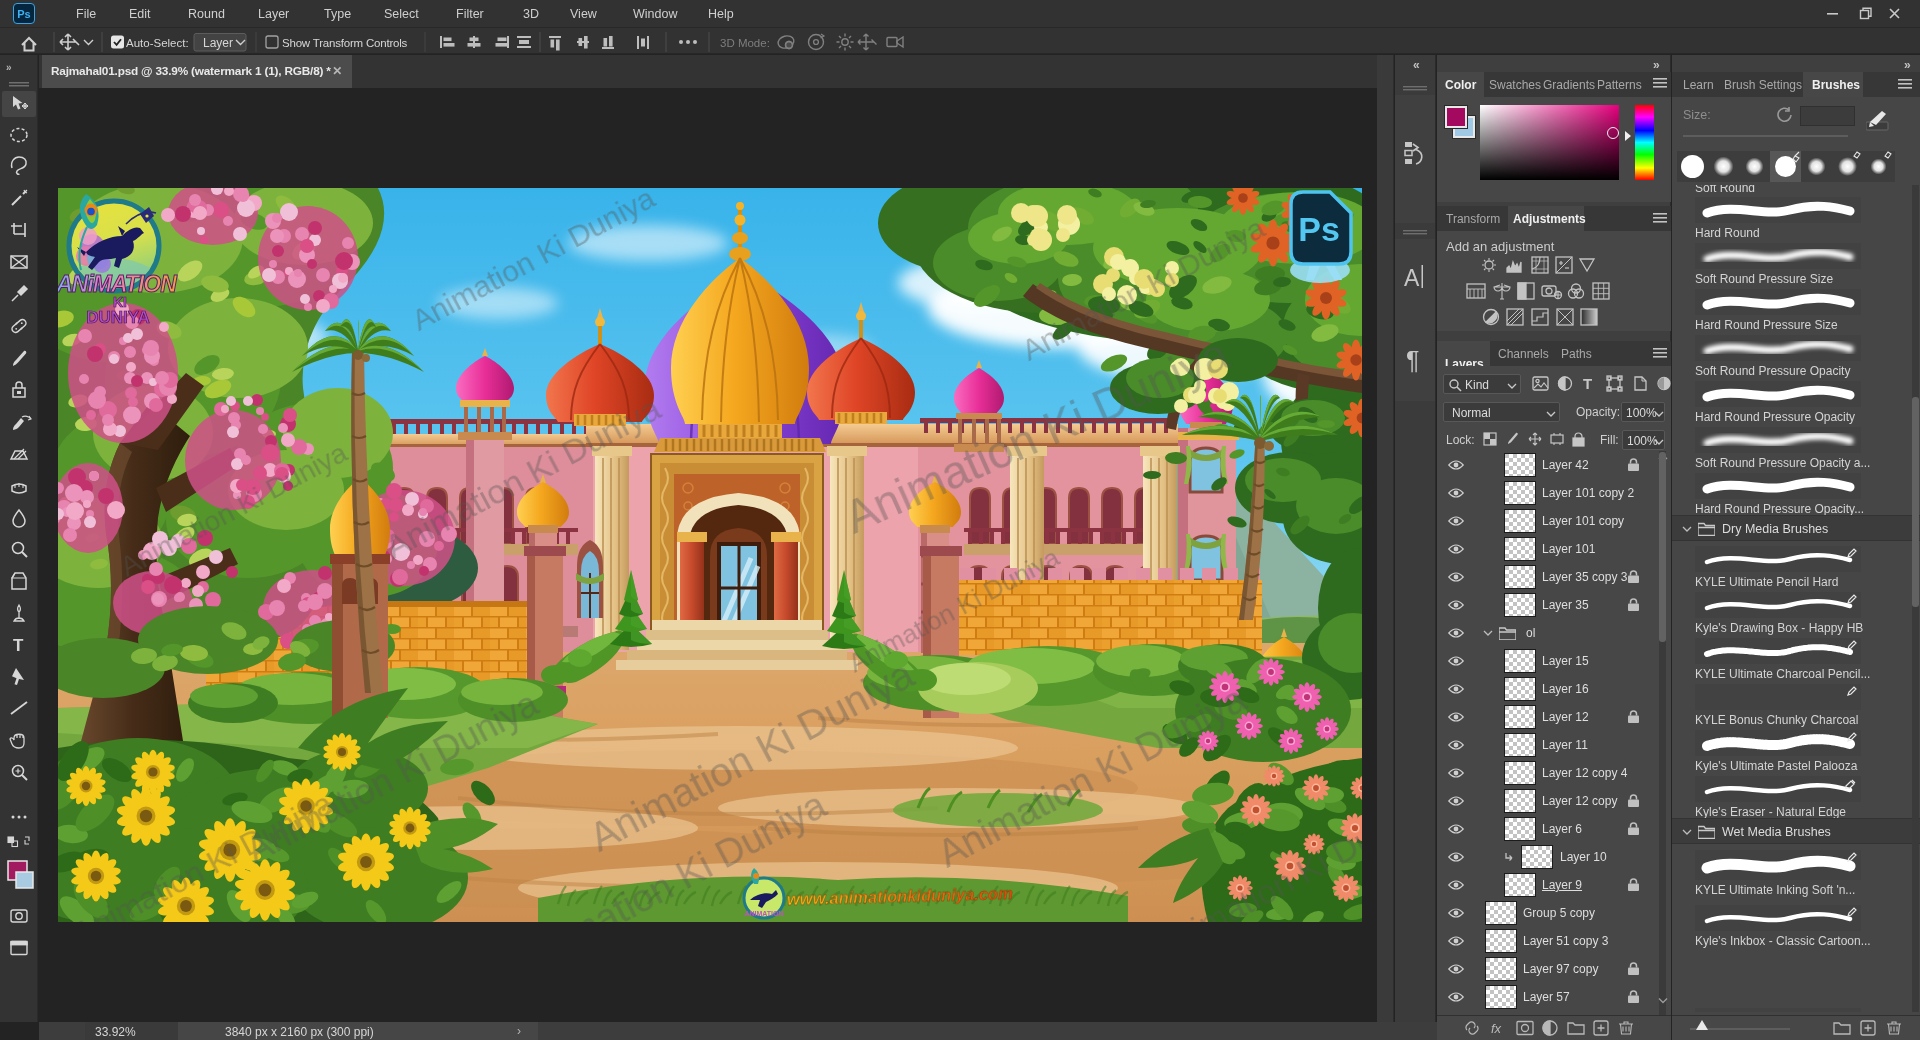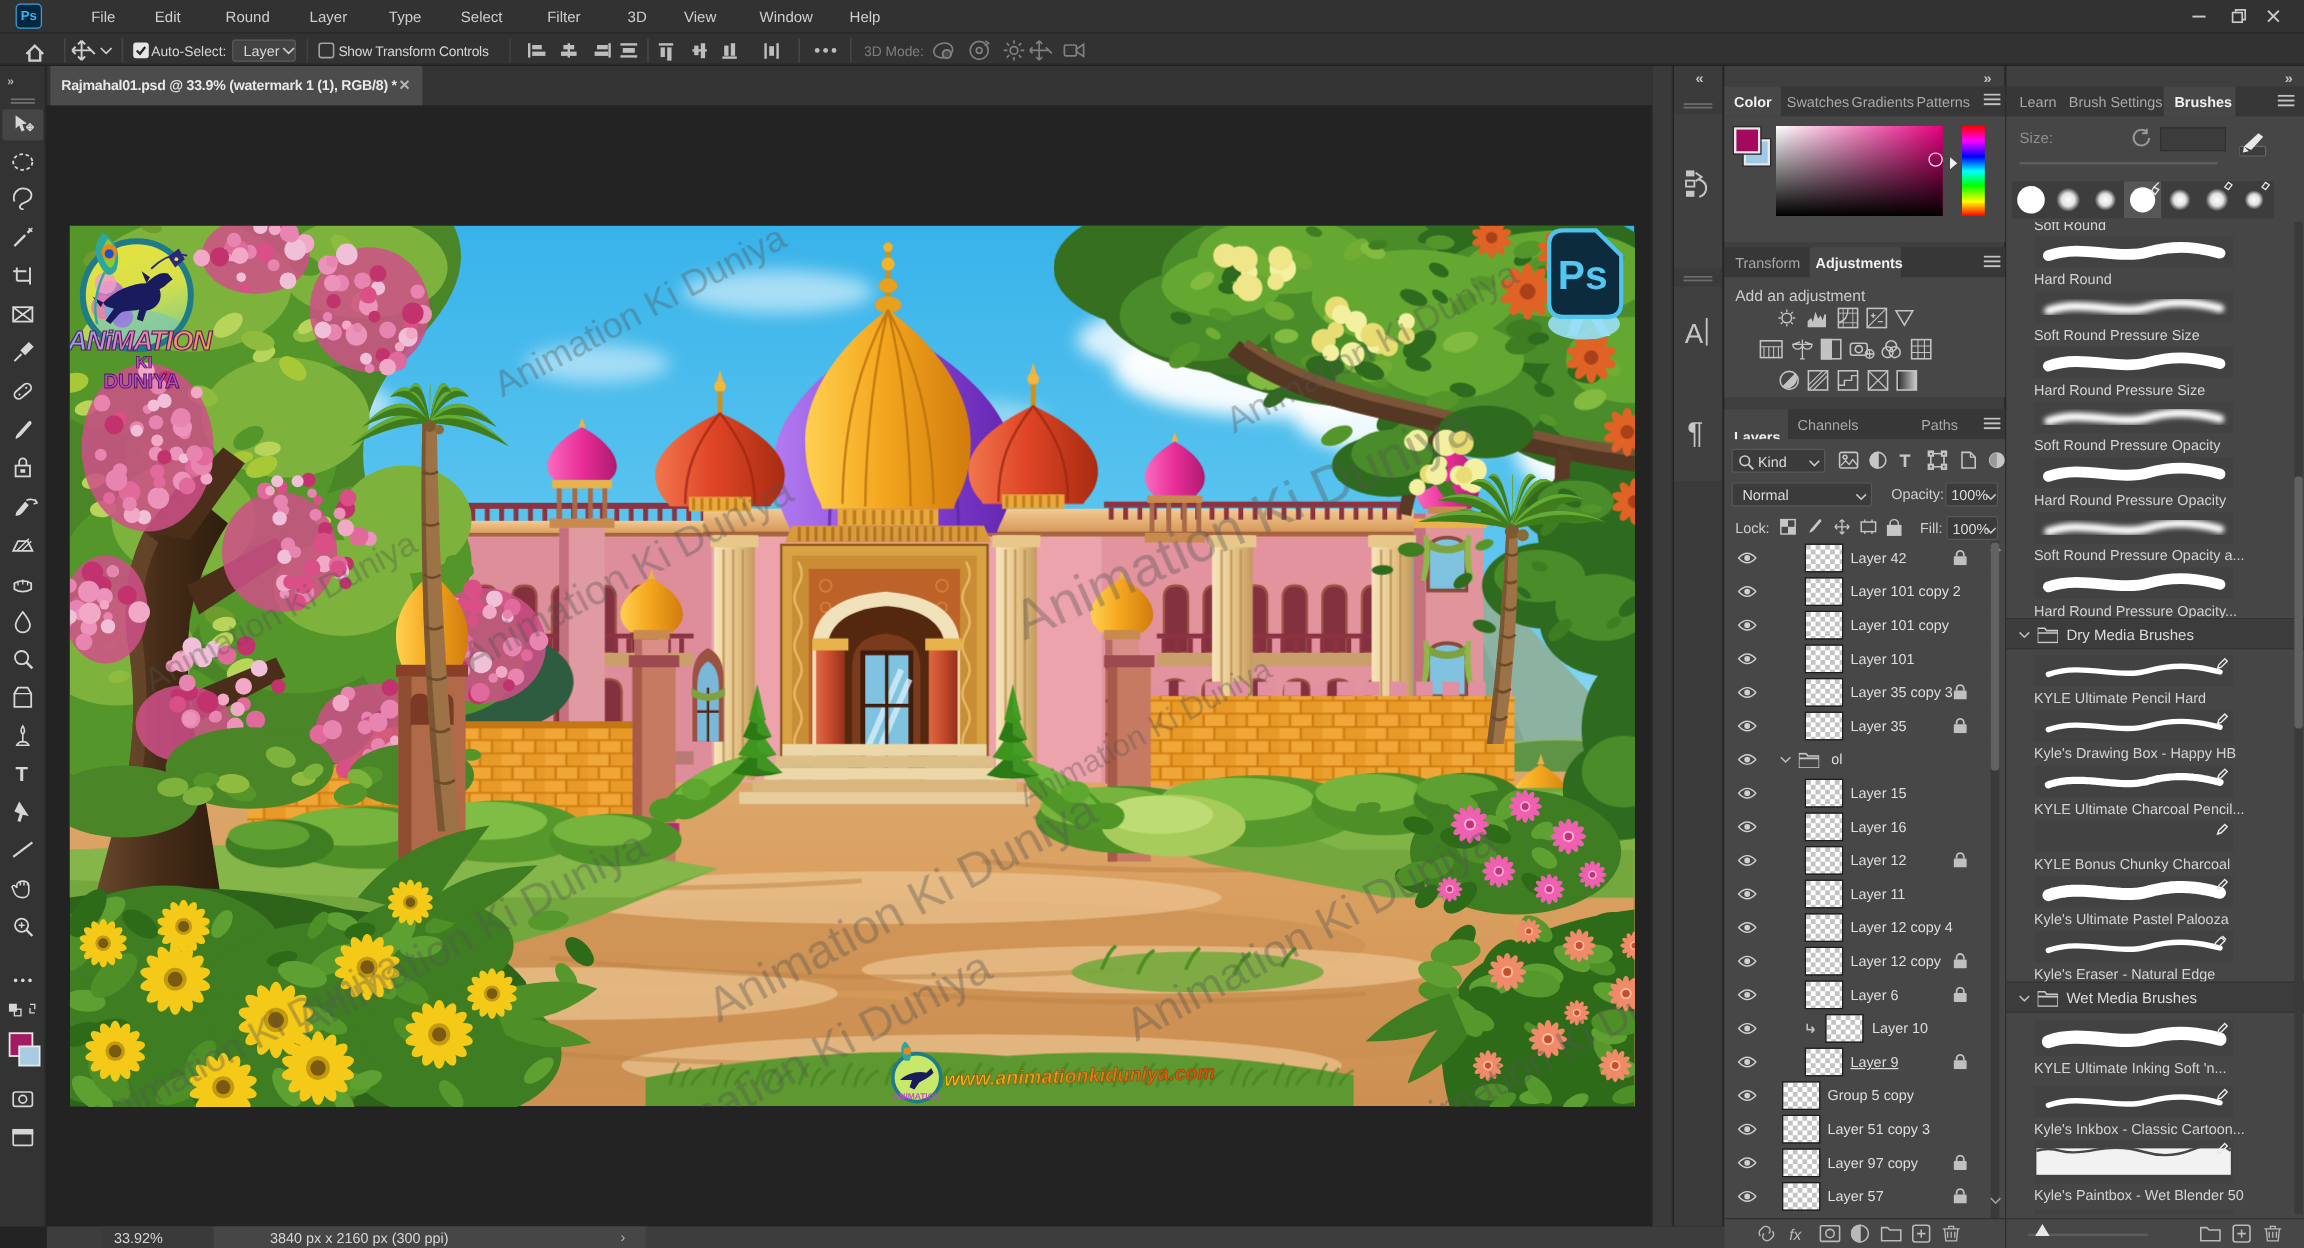--- a/index.html
+++ b/index.html
@@ -2223,21 +2223,21 @@
             <stop offset="1" stop-color="#cccccc"></stop>
           </linearGradient>
         </defs>
 </svg>
 </div>
 
 <div class="abs" style="left:0;top:286px;width:234px;height:25px;background:#373737;">
 <div class="abs" style="left:0;top:0;width:53px;height:25px;background:#474747;"></div>
 <div class="ptab active" style="left:8px;top:16px;font-weight:bold;text-align:right;">Layers</div>
 <div class="ptab" style="left:61px;top:6px;">Channels</div>
-<div class="ptab" style="left:124px;top:6px;margin-left:40px;">Paths</div>
+<div class="ptab" style="left:124px;top:6px;">Paths</div>
 <svg class="abs" style="left:216px;top:7px;" width="16" height="12">
         <g fill="#c2c2c2">
           <rect y="0" width="14" height="1.6"></rect>
           <rect y="4" width="14" height="1.6"></rect>
           <rect y="8" width="14" height="1.6"></rect>
         </g>
       </svg>
 </div>
 <div id="layersbody" class="abs" style="left:0;top:311px;width:234px;height:649px;background:#474747;overflow:hidden;">
 
@@ -2756,29 +2756,20 @@
             <div class="blabel">KYLE Ultimate Inking Soft 'n...</div>
           </div>
           <div class="bitem" style="top:720px;">
             <div class="bbox" style="height:26px;"><svg width="166" height="26" viewBox="0 0 166 26">
                 <path d="M12 16 C 40 6, 70 20, 95 13 S 140 10, 155 14" stroke="#fff" stroke-width="4.5" fill="none" stroke-linecap="round"></path>
               </svg><svg class="abs" style="right:3px;top:1px;" width="12" height="12" viewBox="0 0 12 12">
                 <path d="M2 10 l1 -3 l5 -5 l2 2 l-5 5 z" fill="none" stroke="#e8e8e8" stroke-width="1.2"></path>
               </svg></div>
             <div class="blabel">Kyle's Inkbox - Classic Cartoon...</div>
           </div>
-          <div class="bitem" style="top:765px;">
-            <div class="bbox" style="height:36px;"><svg width="166" height="36" viewBox="0 0 166 26">
-                <rect x="2" y="2" width="162" height="22" fill="#f2f2f2"></rect>
-                <path d="M2 4 q10 -3 20 0 t30 -1 t40 2 t40 -2 t32 1" stroke="#464646" stroke-width="2" fill="none"></path>
-              </svg><svg class="abs" style="right:3px;top:1px;" width="12" height="12" viewBox="0 0 12 12">
-                <path d="M2 10 l1 -3 l5 -5 l2 2 l-5 5 z" fill="none" stroke="#e8e8e8" stroke-width="1.2"></path>
-              </svg></div>
-            <div class="blabel">Kyle's Paintbox - Wet Blender 50</div>
-          </div>
           <div class="bitem" style="top:823px;">
             <div class="bbox" style="height:26px;"><svg width="166" height="26" viewBox="0 0 166 26">
                 <path d="M12 16 C 40 6, 70 20, 95 13 S 140 10, 155 14" stroke="#fff" stroke-width="9" fill="none" stroke-linecap="round"></path>
               </svg></div>
             <div class="blabel"></div>
           </div>
         </div>
 <div class="abs" style="left:240px;top:88px;width:7px;height:830px;background:#3a3a3a;"></div>
 <div class="abs" style="left:240px;top:300px;width:7px;height:210px;background:#626262;border-radius:3px;"></div>
 <div class="abs" style="left:0;top:915px;width:248px;height:3px;background:#464646;"></div>

